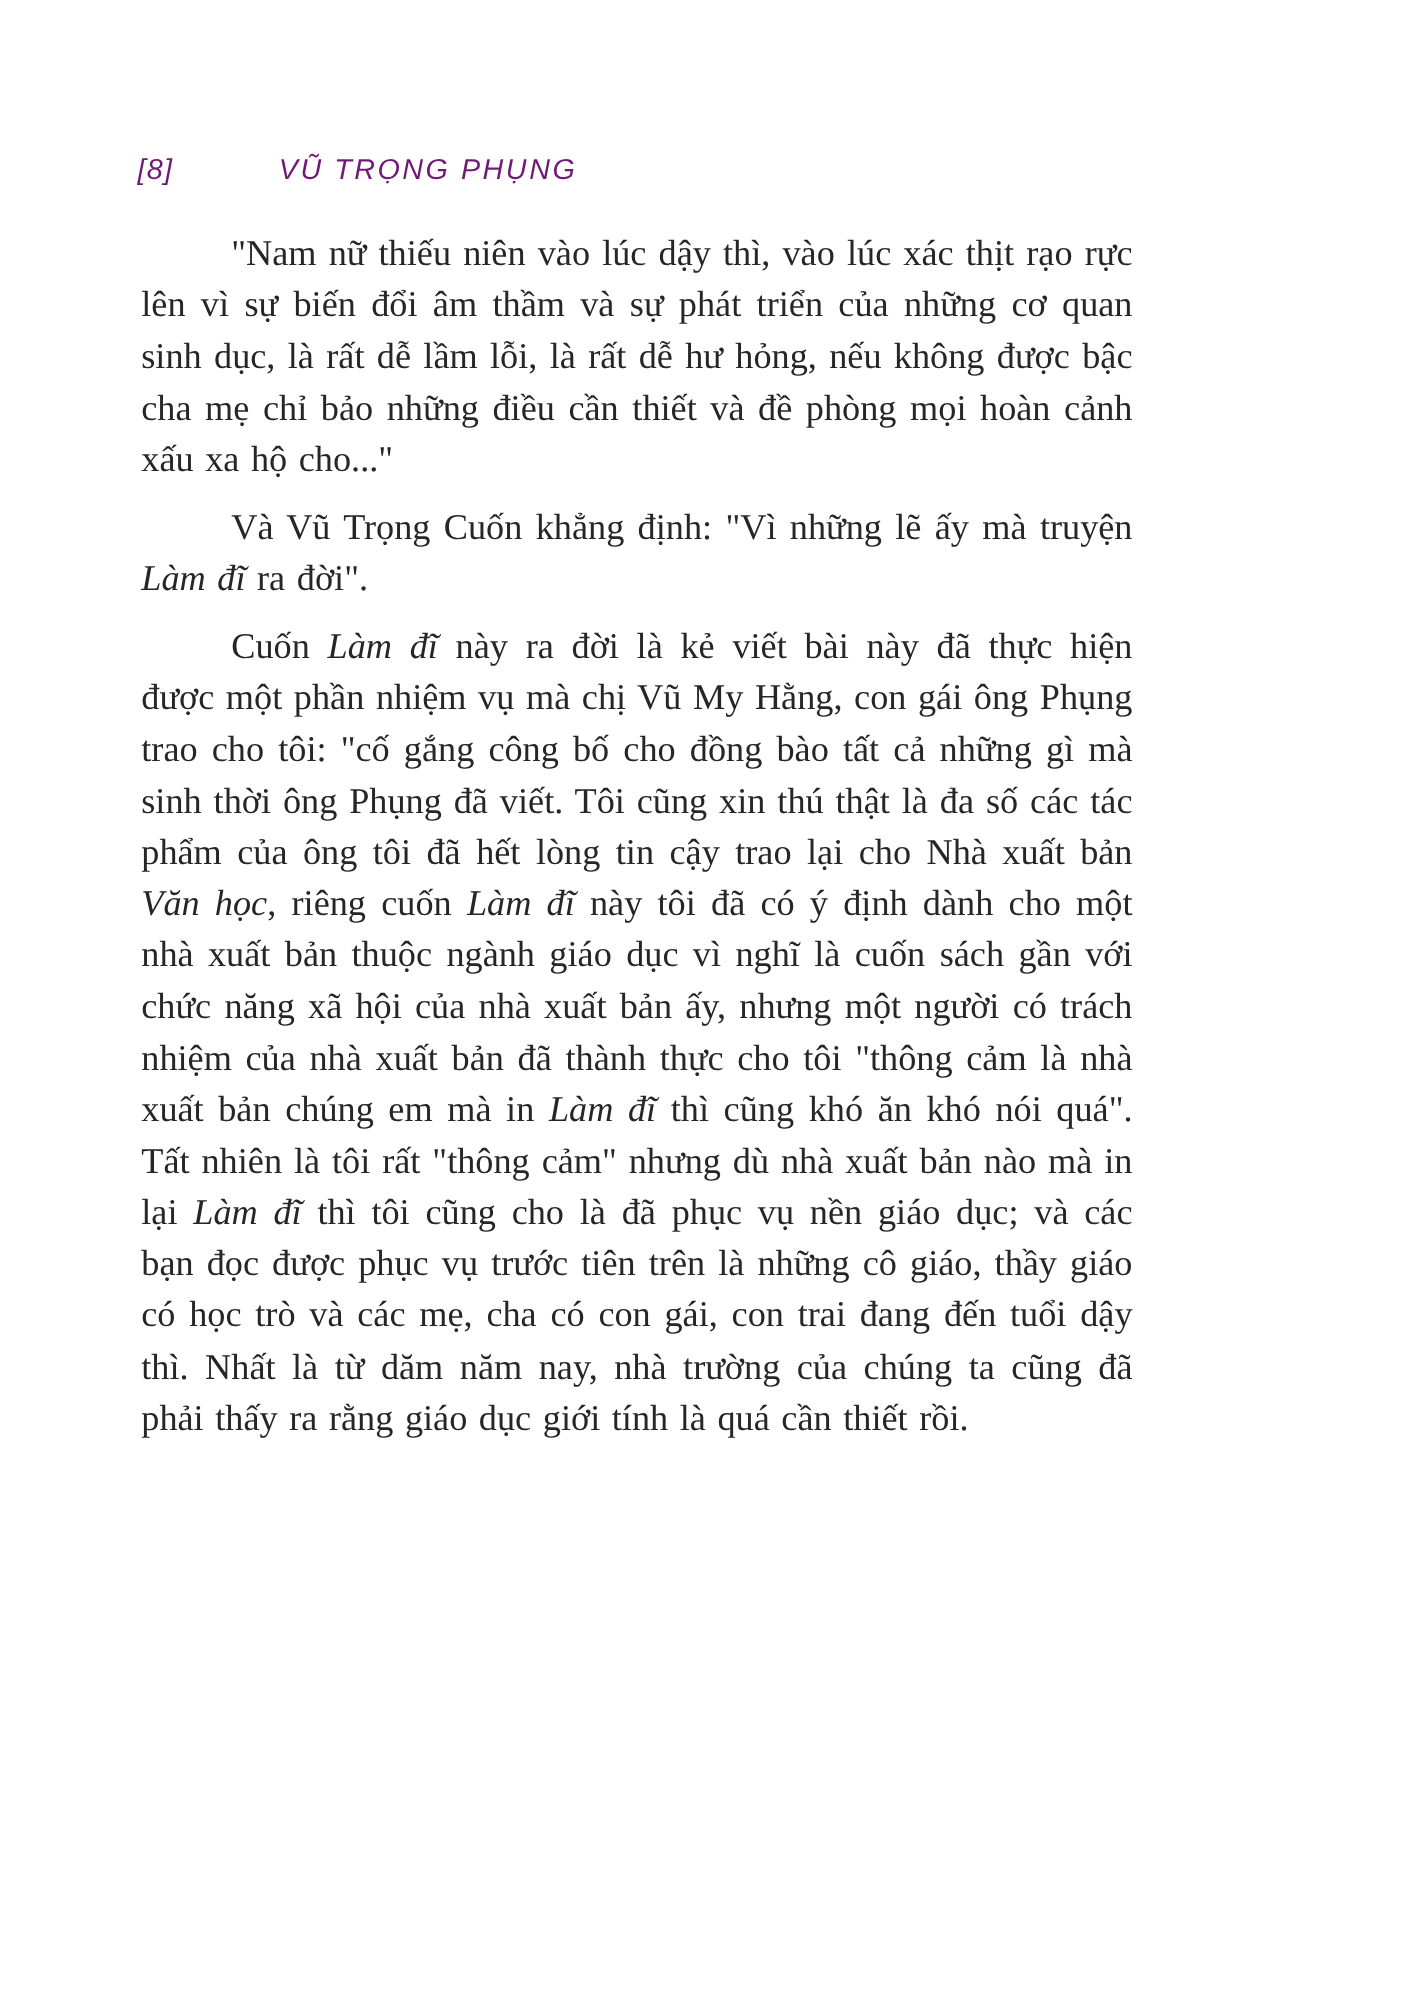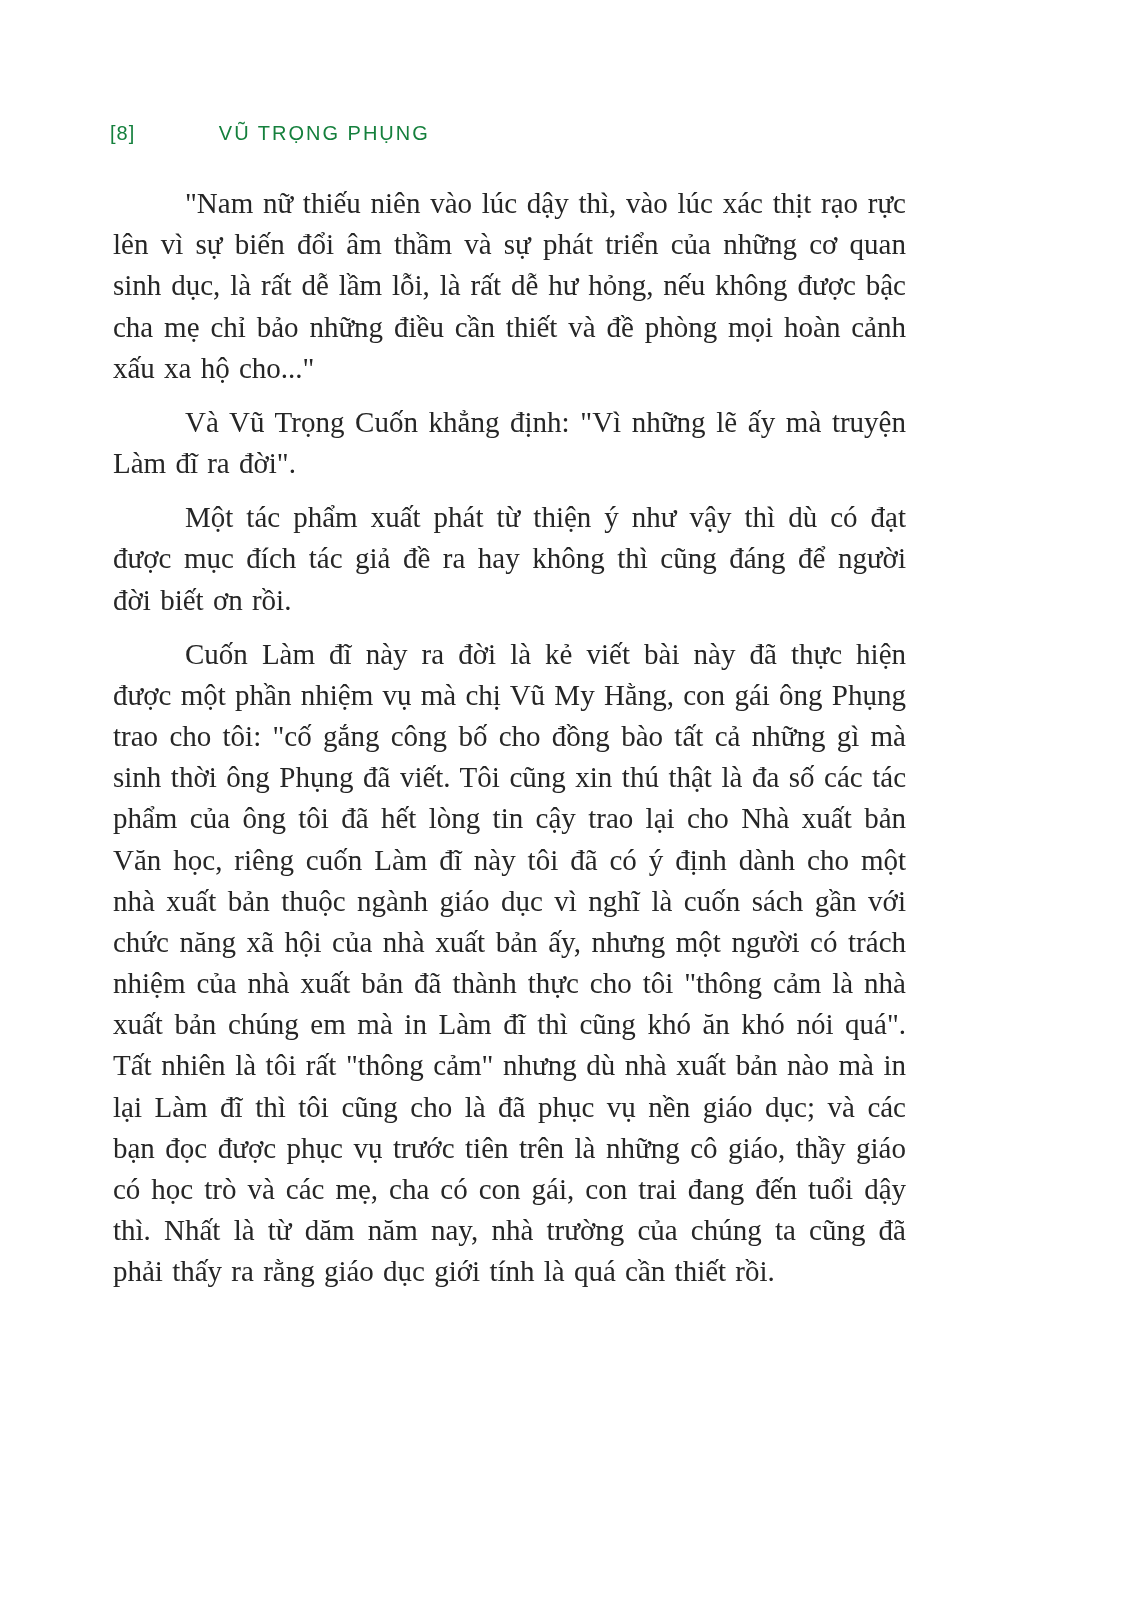--- a/index.html
+++ b/index.html
@@ -13,23 +13,24 @@
     height: 1600px;
     background: #ffffff;
     color: #222222;
     overflow: hidden;
   }
   .header {
     position: absolute;
     top: 122px;
     left: 110px;
     font-family: "Liberation Sans", sans-serif;
-    font-size: 20px;
-    color: #15803d;
+    font-size: 23px;
+    color: #701a75;
     white-space: nowrap;
+    font-style: italic;
   }
   .page-num {
     display: inline-block;
     margin-right: 78px;
     font-weight: 400;
     letter-spacing: 1px;
   }
   .running-title {
     display: inline-block;
     font-weight: 500;
@@ -45,29 +46,29 @@
     line-height: 1.42;
     color: #262626;
     text-align: justify;
   }
   .para {
     margin: 0 0 13px 0;
     text-indent: 72px;
     word-spacing: 2px;
   }
   .italic {
+    font-style: italic;
   }
 </style>
 </head>
 <body>
 
 <div class="page">
   <div class="header">
     <span class="page-num">[8]</span>
     <span class="running-title">VŨ TRỌNG PHỤNG</span>
   </div>
   <div class="body-text" id="paragraphs">
       <p class="para"><span>"Nam nữ thiếu niên vào lúc dậy thì, vào lúc xác thịt rạo rực lên vì sự biến đổi âm thầm và sự phát triển của những cơ quan sinh dục, là rất dễ lầm lỗi, là rất dễ hư hỏng, nếu không được bậc cha mẹ chỉ bảo những điều cần thiết và đề phòng mọi hoàn cảnh xấu xa hộ cho..."</span></p>
       <p class="para"><span>Và Vũ Trọng Cuốn khẳng định: "Vì những lẽ ấy mà truyện </span><span class="italic">Làm đĩ</span><span> ra đời".</span></p>
-      <p class="para"><span>Một tác phẩm xuất phát từ thiện ý như vậy thì dù có đạt được mục đích tác giả đề ra hay không thì cũng đáng để người đời biết ơn rồi.</span></p>
       <p class="para"><span>Cuốn </span><span class="italic">Làm đĩ</span><span> này ra đời là kẻ viết bài này đã thực hiện được một phần nhiệm vụ mà chị Vũ My Hằng, con gái ông Phụng trao cho tôi: "cố gắng công bố cho đồng bào tất cả những gì mà sinh thời ông Phụng đã viết. Tôi cũng xin thú thật là đa số các tác phẩm của ông tôi đã hết lòng tin cậy trao lại cho Nhà xuất bản </span><span class="italic">Văn học</span><span>, riêng cuốn </span><span class="italic">Làm đĩ</span><span> này tôi đã có ý định dành cho một nhà xuất bản thuộc ngành giáo dục vì nghĩ là cuốn sách gần với chức năng xã hội của nhà xuất bản ấy, nhưng một người có trách nhiệm của nhà xuất bản đã thành thực cho tôi "thông cảm là nhà xuất bản chúng em mà in </span><span class="italic">Làm đĩ</span><span> thì cũng khó ăn khó nói quá". Tất nhiên là tôi rất "thông cảm" nhưng dù nhà xuất bản nào mà in lại </span><span class="italic">Làm đĩ</span><span> thì tôi cũng cho là đã phục vụ nền giáo dục; và các bạn đọc được phục vụ trước tiên trên là những cô giáo, thầy giáo có học trò và các mẹ, cha có con gái, con trai đang đến tuổi dậy thì. Nhất là từ dăm năm nay, nhà trường của chúng ta cũng đã phải thấy ra rằng giáo dục giới tính là quá cần thiết rồi.</span></p>
     </div>
 </div>
 
 </body></html>

